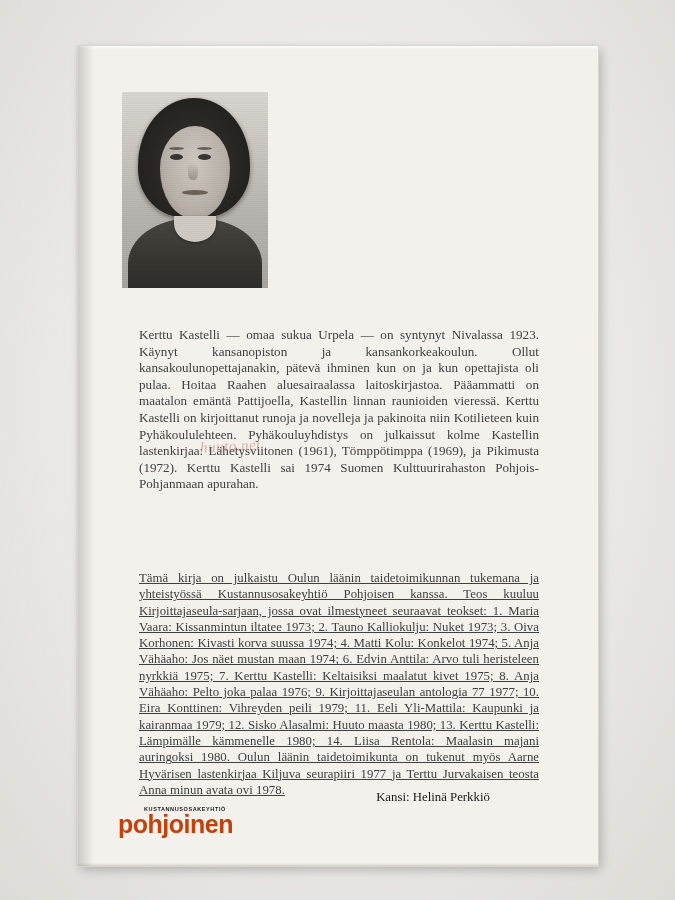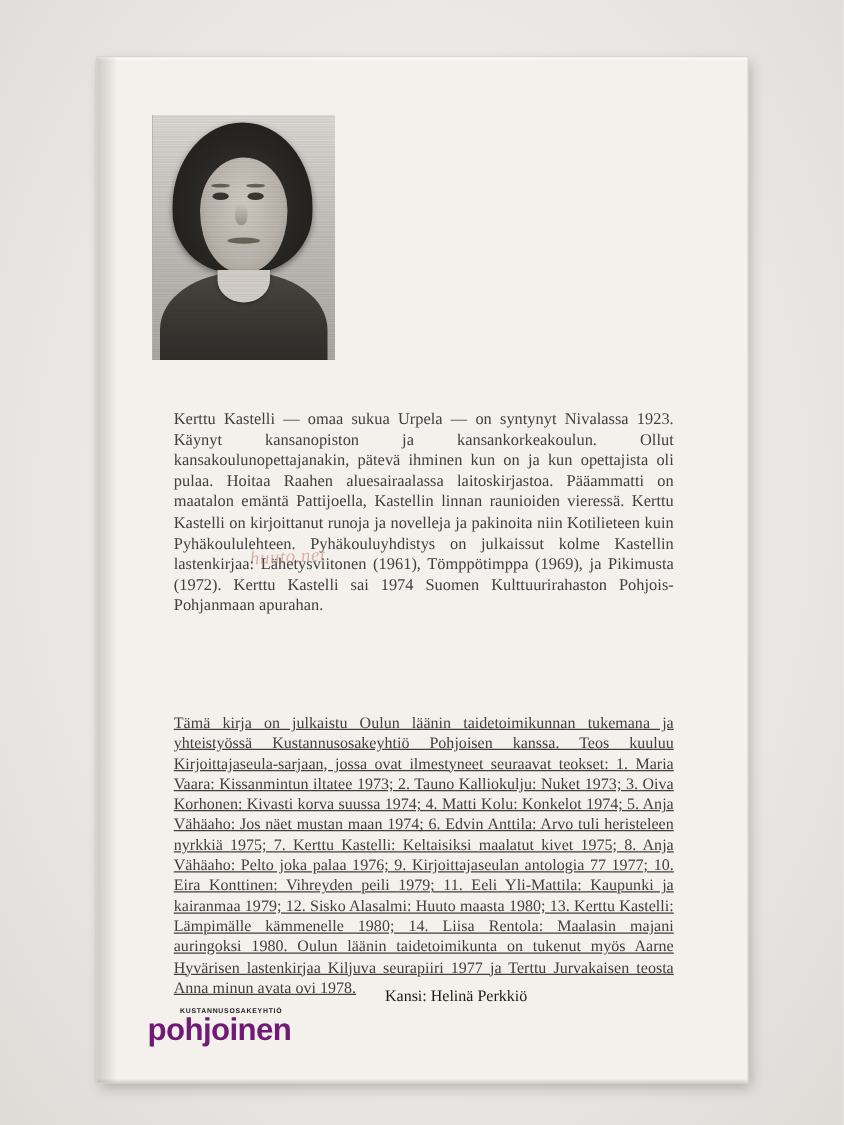--- a/index.html
+++ b/index.html
@@ -176,21 +176,21 @@
   }
   .credits {
     position: absolute;
     left: 230px;
     top: 742px;
     width: 250px;
     font-size: 12.8px;
     line-height: 18px;
     color: #1b1a18;
   }
-  .credits div { white-space: nowrap; }
+  .credits div { white-space: nowrap; text-align: center; }
 
   .logo {
     position: absolute;
     left: 40px;
     top: 760px;
     width: 150px;
     color: #111;
   }
   .logo .kust {
     font-family: "Liberation Sans", sans-serif;
@@ -199,21 +199,21 @@
     font-weight: bold;
     margin-left: 26px;
     color: #1a1a1a;
   }
   .logo .name {
     font-family: "Liberation Sans", sans-serif;
     font-weight: bold;
     font-size: 25px;
     letter-spacing: -0.5px;
     line-height: 25px;
-    color: #701a75;
+    color: #c2410c;
   }
   .watermark {
     position: absolute;
     left: 122px;
     top: 392px;
     font-family: "Liberation Serif", serif;
     font-size: 15px;
     font-style: italic;
     color: rgba(196,122,110,0.55);
     letter-spacing: 0.5px;

